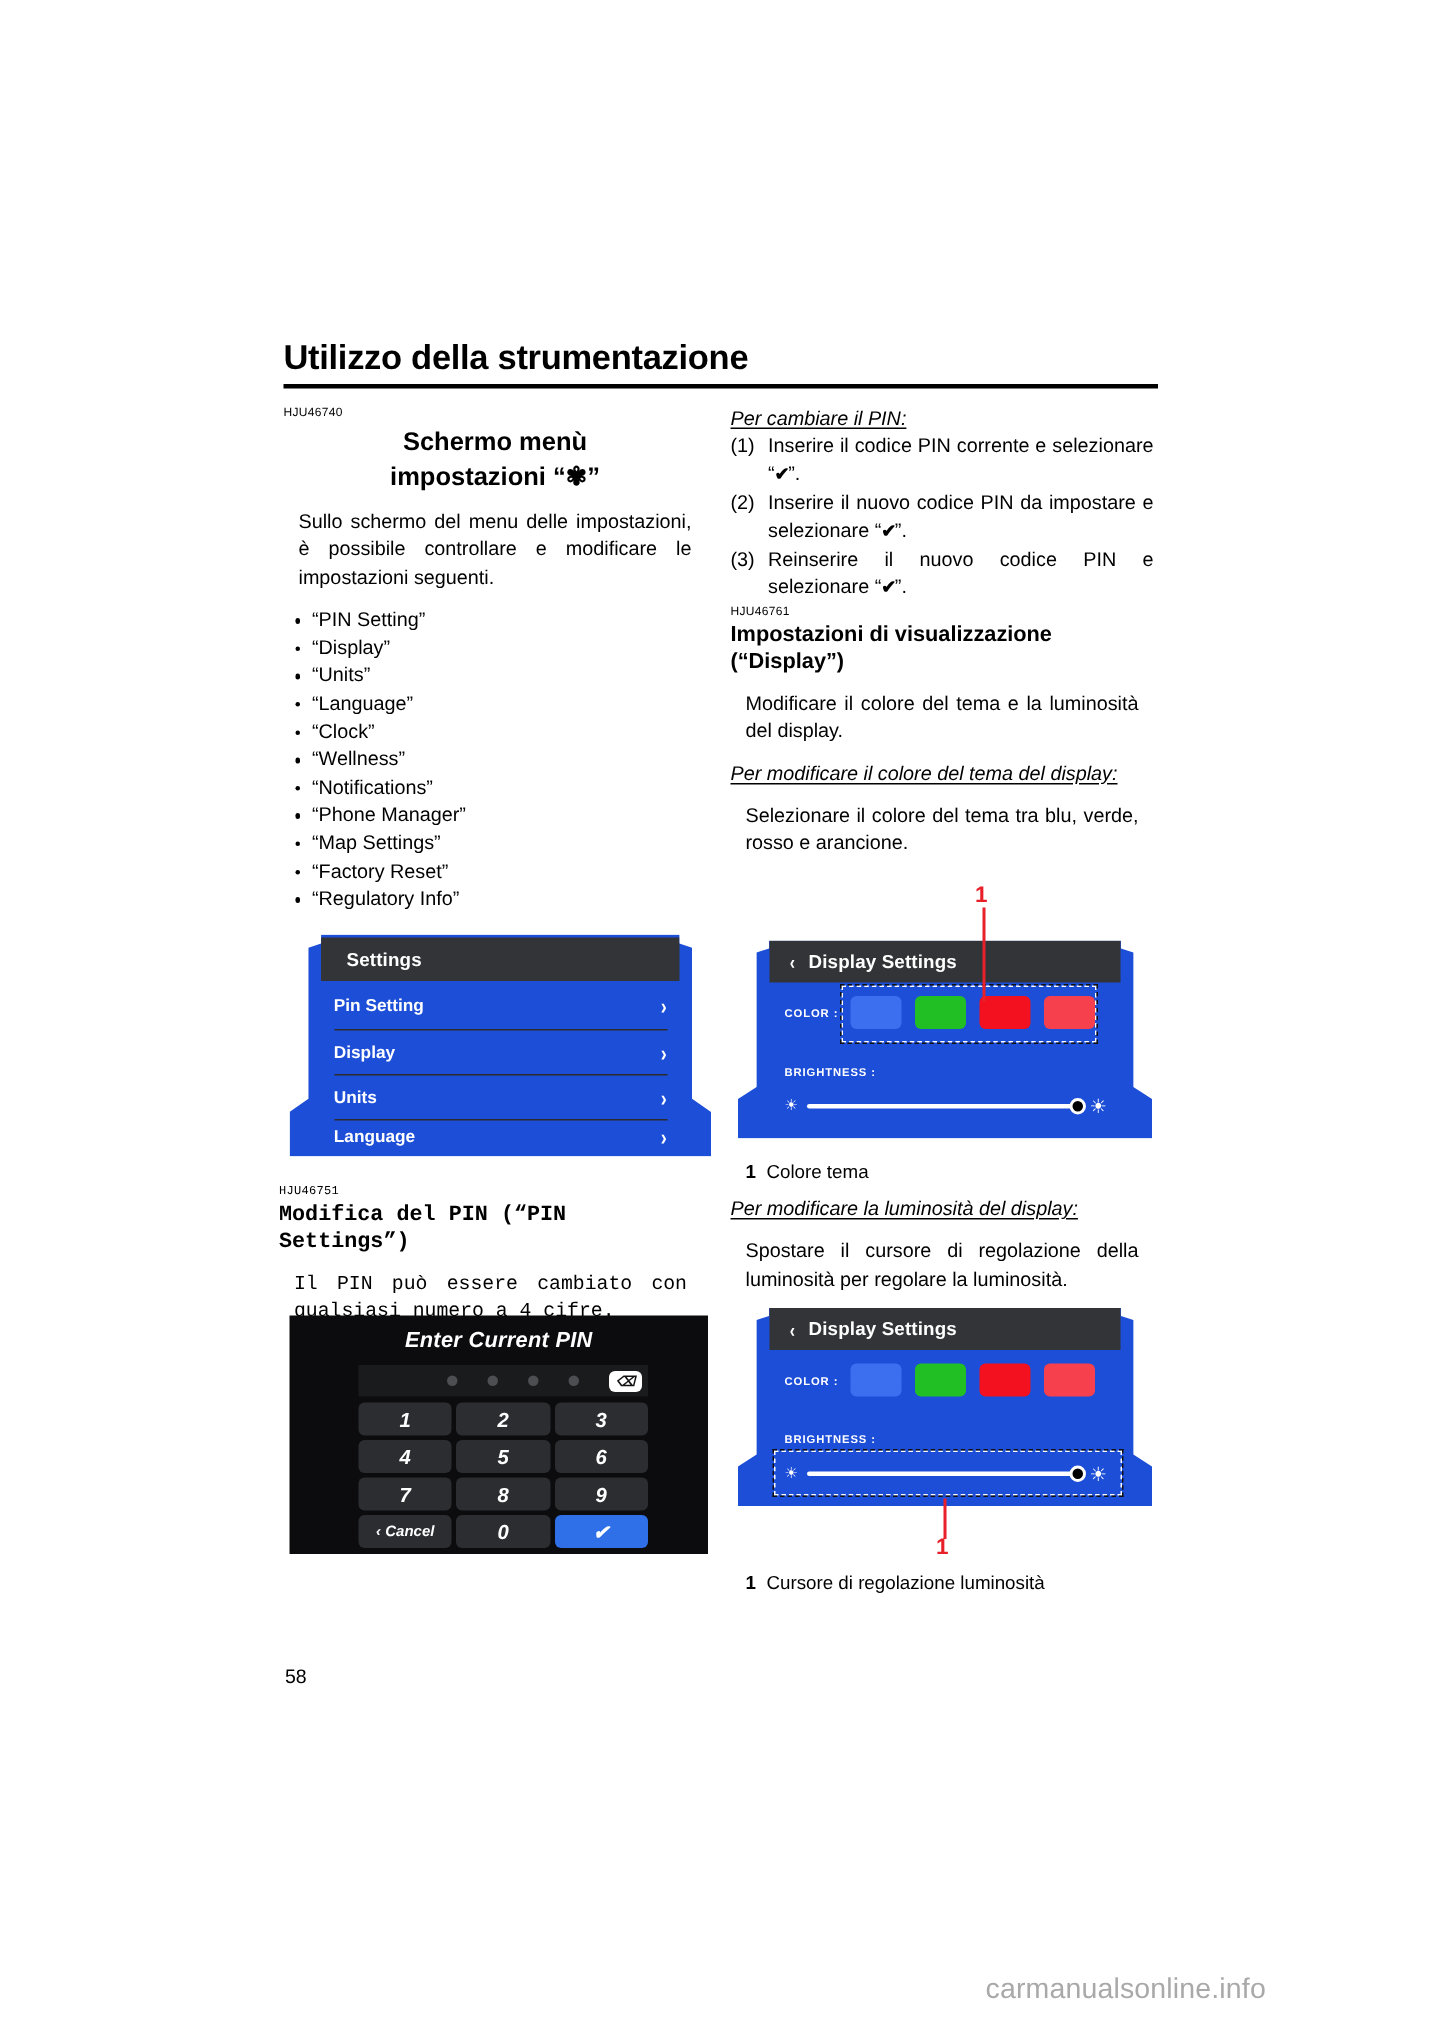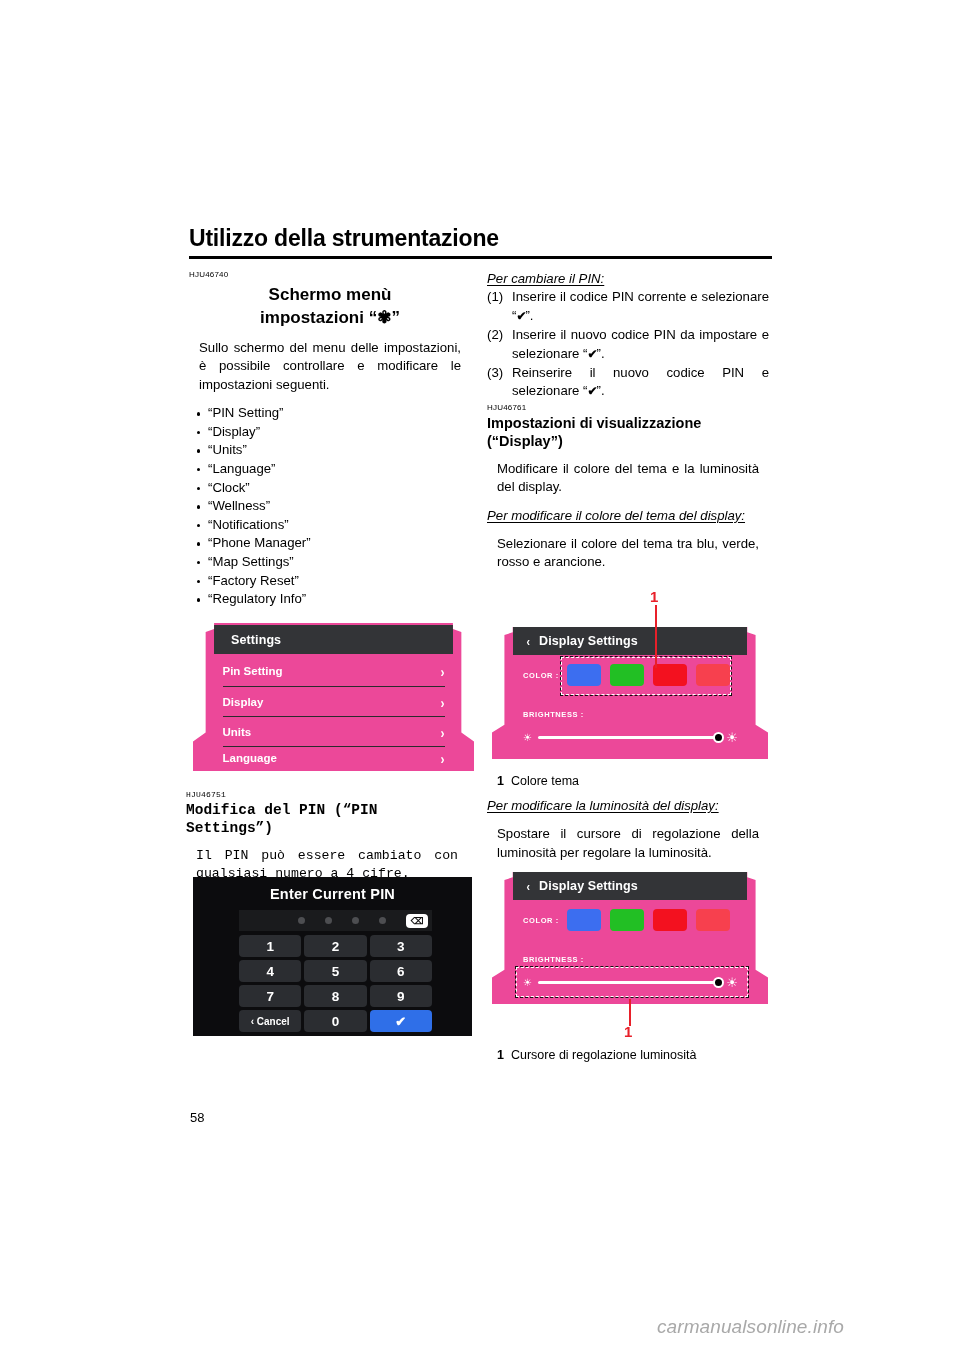--- a/index.html
+++ b/index.html
@@ -36,42 +36,42 @@
   }
 
   ol.steps{list-style:none;margin:0;padding:0;}
   ol.steps li{position:relative;padding-left:25px;margin-bottom:1px;text-align:justify;}
   ol.steps li .num{position:absolute;left:0;top:0;}
   .chk{font-size:12px;font-weight:bold;letter-spacing:-1px;}
 
   
   .device{position:absolute;}
   .trap{
-    position:relative;background:#ec4899;
+    position:relative;background:#1d4ed8;
     clip-path:polygon(7.5% 0%, 92.5% 0%, 92.5% 4%, 95.5% 6%, 95.5% 74%, 100% 80%, 100% 100%, 0% 100%, 0% 80%, 4.5% 74%, 4.5% 6%, 7.5% 4%);
   }
   .bar{
     position:absolute;left:7.5%;right:7.5%;top:0;height:30px;background:#333437;
     display:flex;align-items:center;
   }
   .bar .btitle{color:#fff;font-size:12.5px;font-weight:bold;letter-spacing:0.1px;}
 
   
   #settings-screen{left:193px;top:623px;width:281px;height:148px;}
   #settings-screen .trap{width:281px;height:148px;}
   #settings-screen .bar{top:2px;height:29px;padding-left:17px;}
   .srow{
     position:absolute;left:10.5%;right:10.5%;height:30px;
     display:flex;align-items:center;justify-content:space-between;
     border-top:1px solid #2b2b2d;color:#fff;font-size:11.5px;font-weight:bold;
   }
   .srow .chev{font-size:15px;font-weight:bold;color:#fff;transform:scaleX(0.8);}
 
   
-  #pin-screen{left:193px;top:877px;width:279px;height:159px;background:#0c0c0e;}
+  #pin-screen{left:193px;top:877px;width:279px;height:159px;background:#0c0c0e;font-style:italic;}
   .pin-title{color:#fff;text-align:center;font-size:14.5px;font-weight:bold;padding-top:9px;letter-spacing:0.2px;}
   .pin-dots{
     position:absolute;left:46px;top:33px;width:193px;height:21px;background:#1a1b1d;
     display:flex;align-items:center;justify-content:flex-end;padding-right:4px;box-sizing:border-box;
   }
   .pin-dots .dot{width:7px;height:7px;border-radius:50%;background:#4d4e51;margin-right:20px;}
   .bksp{
     width:22px;height:14px;border-radius:4px;background:#fff;color:#111;
     font-size:9px;display:flex;align-items:center;justify-content:center;font-weight:bold;
     position:relative;
@@ -102,21 +102,21 @@
   .knob{width:11px;height:11px;border-radius:50%;border:2.2px solid #fff;background:#000;box-sizing:border-box;}
 
   .dash-box{position:absolute;border:1.6px dashed #fff;outline:1.2px dashed #111;pointer-events:none;}
   .callout-line{position:absolute;background:#e8202a;width:2.4px;}
   .callout-num{position:absolute;color:#e8202a;font-weight:bold;font-size:15px;}
 
   .legend{position:absolute;font-size:12.5px;}
   .legend b{font-weight:bold;margin-right:7px;}
 
   .pageno{position:absolute;left:190px;top:1110px;font-size:13px;}
-  .watermark{position:absolute;left:657px;top:1316px;font-size:19px;color:#a9a9a9;letter-spacing:0.1px;font-style:italic;}
+  .watermark{position:absolute;left:657px;top:1316px;font-size:19px;color:#a9a9a9;letter-spacing:0.1px;}
 </style>
 </head>
 <body>
 
 <div class="page">
 
   <div class="chapter-title">Utilizzo della strumentazione</div>
   <div class="title-rule"></div>
 
   <div class="col col-left">

